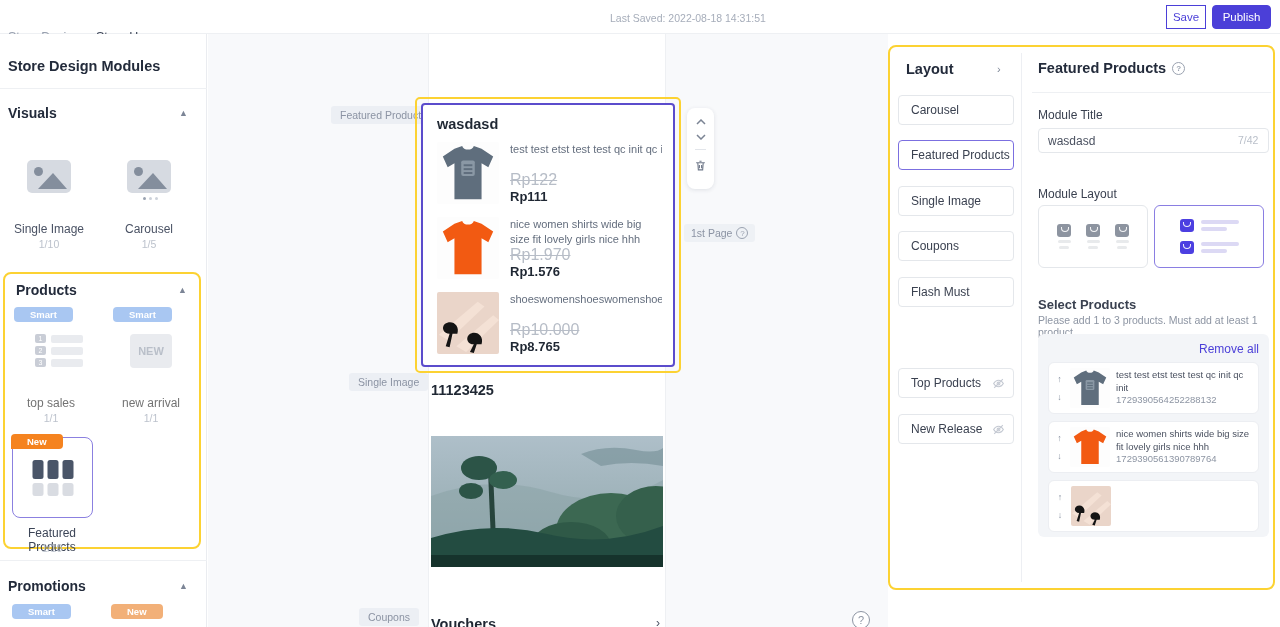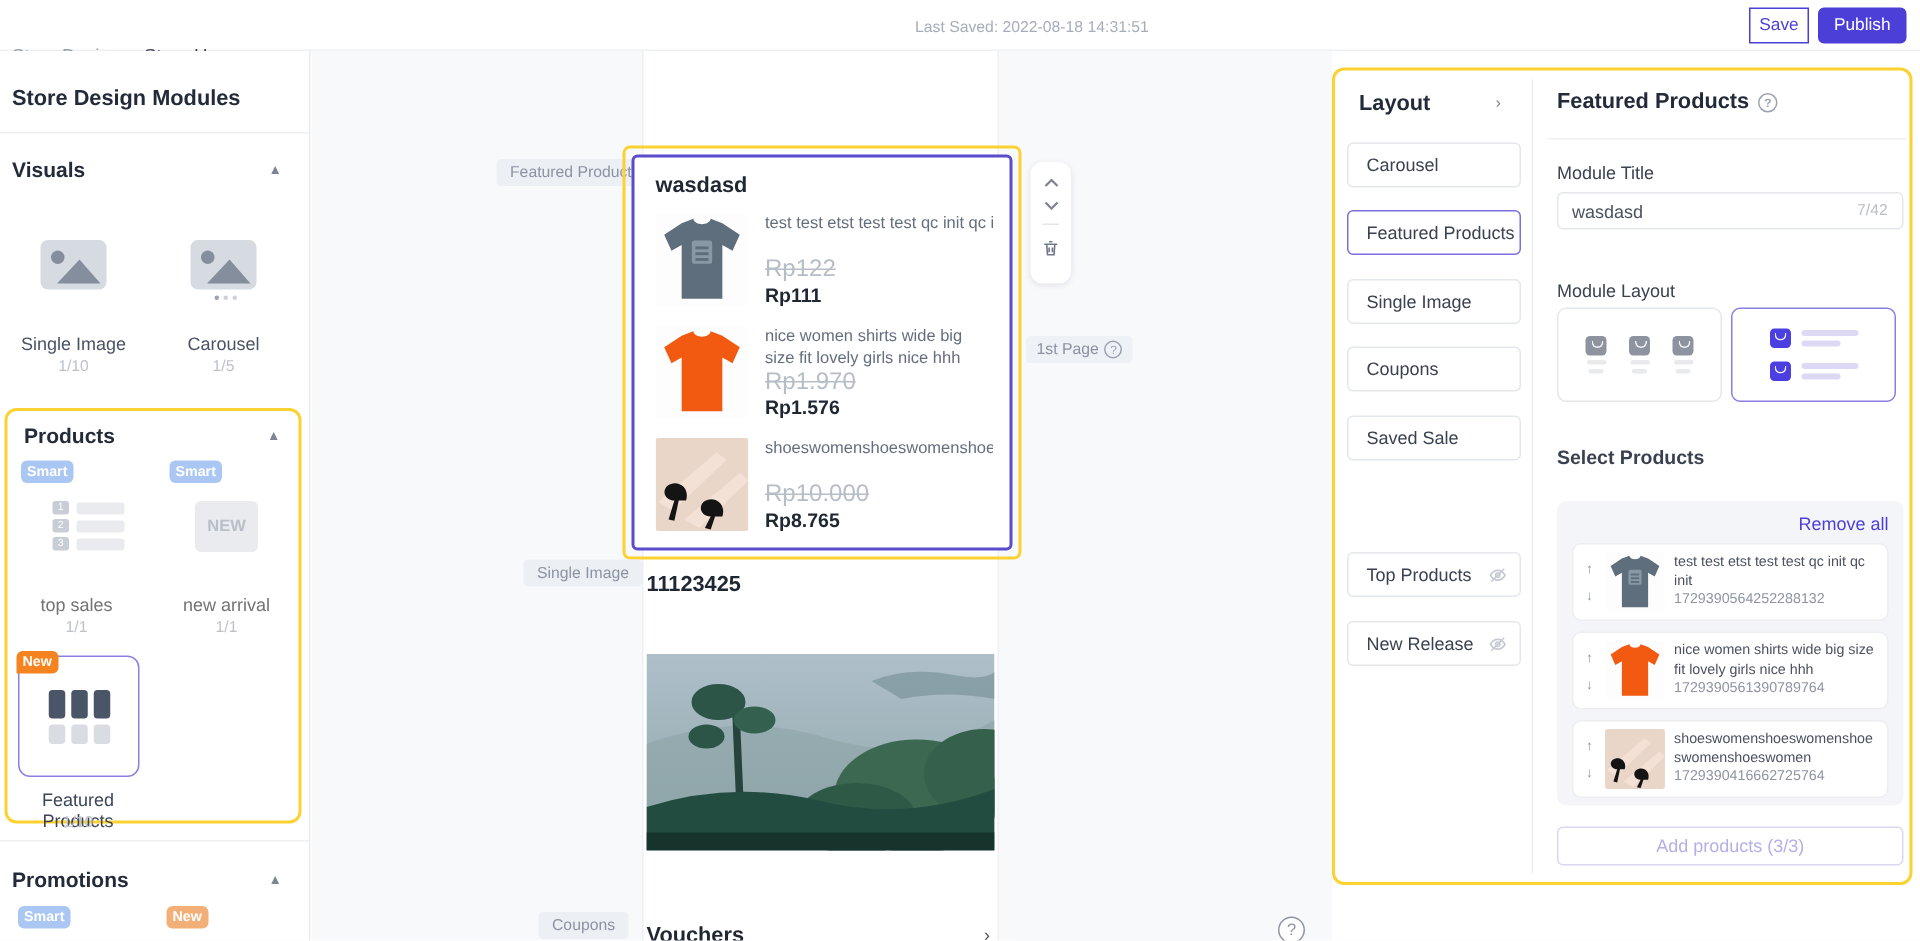--- a/index.html
+++ b/index.html
@@ -31,21 +31,21 @@
   .imgph::before { content:''; position:absolute; left:7px; top:7px; width:9px; height:9px; border-radius:50%; background:#848e9d; }
   .imgph::after { content:''; position:absolute; right:4px; bottom:4px; width:0; height:0;
     border-left:15px solid transparent; border-right:14px solid transparent; border-bottom:16px solid #848e9d; }
   .dots { position:absolute; display:flex; gap:3px; }
   .dots i { width:3px; height:3px; border-radius:50%; background:#cdd2da; }
   .dots i.on { background:#9aa3b1; }
   .mod-label { position:absolute; width:90px; text-align:center; font-size:12px; color:#4a5264; }
   .mod-count { position:absolute; width:90px; text-align:center; font-size:10.5px; color:#bcc2cc; }
   .products-box { position:absolute; left:3px; top:238px; width:198px; height:277px;
     border:2px solid #fcd232; border-radius:8px; background:#fff; }
-  .badge { position:absolute; font-size:9.5px; font-weight:bold; color:#fff; padding:2px 4px; border-radius:4px; }
+  .badge { position:absolute; font-size:9.5px; font-weight:bold; color:#fff; padding:2px 16px; border-radius:4px; }
   .badge.smart { background:#a9c7f2; }
   .badge.new-soft { background:#f2b078; }
   .badge.new-solid { background:#f5831f; border-radius:4px 4px 4px 0; }
   .rank-row { position:absolute; display:flex; gap:5px; align-items:center; }
   .rank-num { width:11px; height:9px; background:#c9cdd6; border-radius:2px; color:#fff; font-size:7px;
     text-align:center; line-height:9px; }
   .rank-bar { width:32px; height:8px; background:#e9ebef; border-radius:2px; }
   .newbox { position:absolute; width:42px; height:34px; background:#e9ebef; border-radius:4px;
     color:#b9bfc9; font-weight:bold; font-size:11px; text-align:center; line-height:34px; }
   .ghost-label { color:#737373; }
@@ -350,21 +350,21 @@
 
 <div class="rightbox">
 
   <div class="lay-head">Layout</div>
   <span class="lay-chev">›</span>
 
   <div class="lay-item" style="top:48px">Carousel</div>
   <div class="lay-item sel" style="top:93px">Featured Products</div>
   <div class="lay-item" style="top:139px">Single Image</div>
   <div class="lay-item" style="top:184px">Coupons</div>
-  <div class="lay-item" style="top:230px">Saved Sale</div>
+  <div class="lay-item" style="top:230px">Flash Must</div>
   <div class="lay-item" style="top:321px">
     <span>Top Products</span>
     <svg class="eyeoff" width="13" height="13" viewBox="0 0 24 24">
         <use href="#eyeoff"></use>
       </svg>
   </div>
   <div class="lay-item" style="top:367px">
     <span>New Release</span>
     <svg class="eyeoff" width="13" height="13" viewBox="0 0 24 24">
         <use href="#eyeoff"></use>
@@ -417,20 +417,21 @@
           <span class="bag purple"></span>
         <span class="bars">
             <span class="bar" style="width:38px"></span>
             <span class="bar" style="width:26px"></span>
           </span>
         </div>
     </div>
   </div>
 
   <div class="flabel" style="top:250px; font-weight:bold; font-size:13px">Select Products</div>
+  <div class="sp-hint">Please add 1 to 3 products. Must add at least 1 product.</div>
 
   <div class="sp-box">
     <div class="remove-all">Remove all</div>
 
     <div class="sp-row">
       <div class="sp-arrows">
         <span>↑</span>
         <span>↓</span>
       </div>
       <div class="sp-img">
@@ -460,21 +461,16 @@
 
     <div class="sp-row">
       <div class="sp-arrows">
         <span>↑</span>
         <span>↓</span>
       </div>
       <div class="sp-img">
         <svg width="40" height="40" viewBox="0 0 64 64">
             <use href="#heels"></use>
           </svg></div>
-      <div class="sp-txt">
-        <div>shoeswomenshoeswomenshoeswomenshoeswomen</div>
-        <div class="sp-id">1729390416662725764</div>
-      </div>
-    </div>
-  </div>
-
-  <button class="add-btn">Add products (3/3)</button>
+    </div>
+  </div>
+
 </div>
 
 </body></html>

